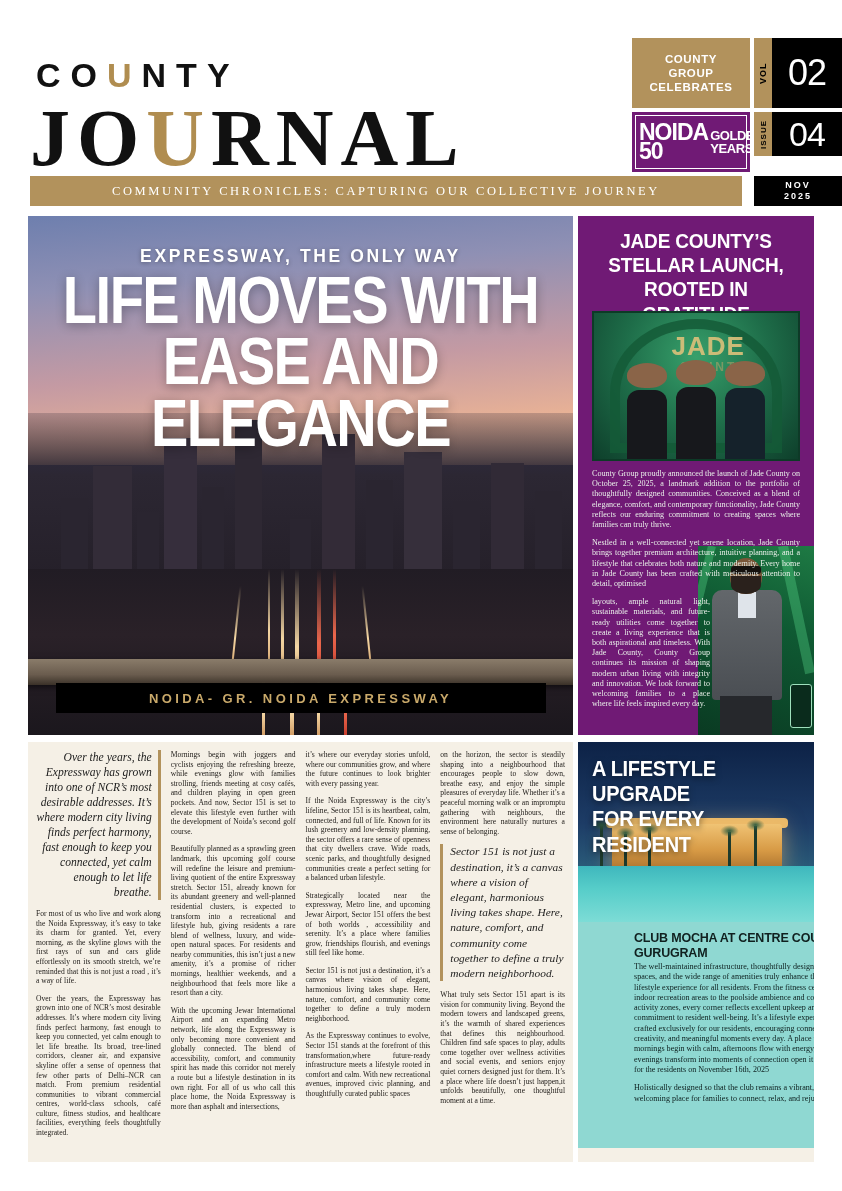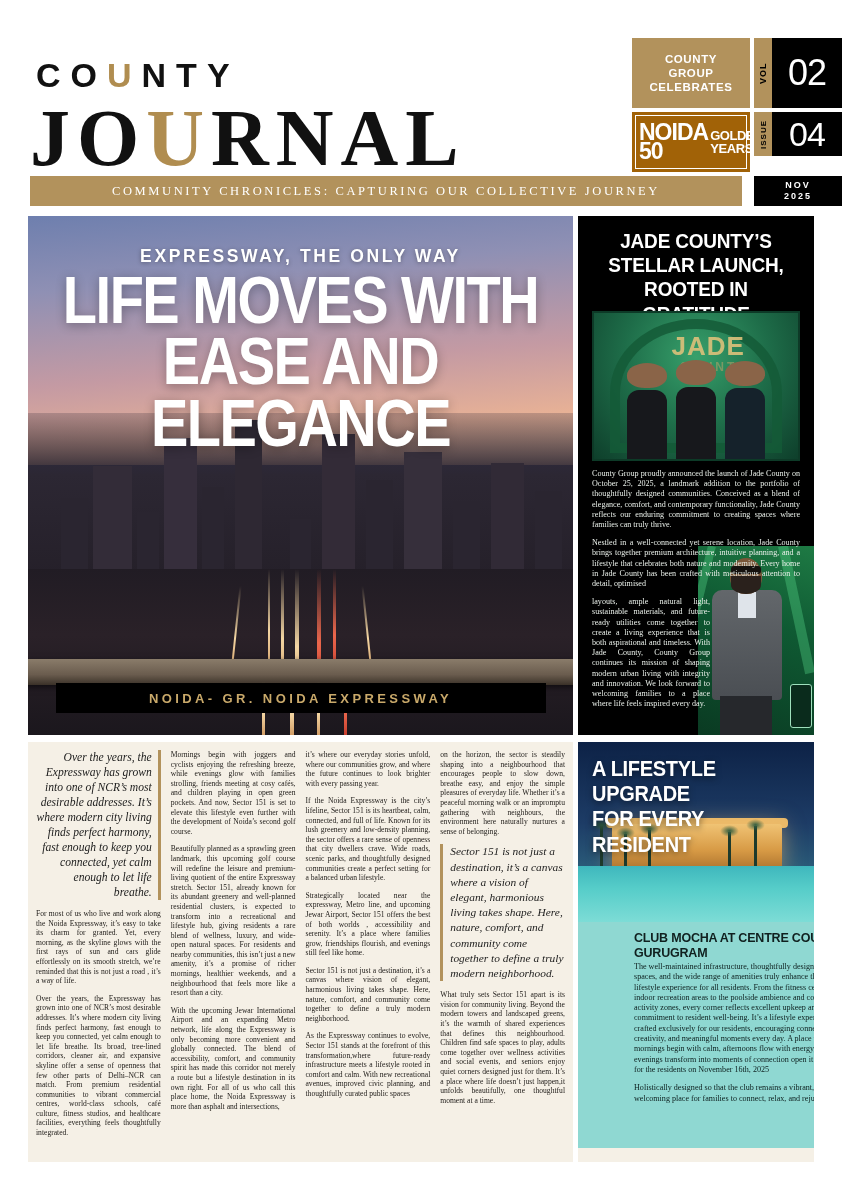--- a/index.html
+++ b/index.html
@@ -59,21 +59,21 @@
     display:flex; align-items:center; justify-content:center; height:100%;
     background:#b2925c; color:#000;
   }
   .mh-volbox .vnum {
     flex:1; color:#fff; font-family:"Liberation Sans", sans-serif;
     font-size:36px; font-weight:400; text-align:center; letter-spacing:-1px;
   }
 
   .mh-noida {
     position:absolute; left:632px; top:112px; width:118px; height:60px;
-    background:#a16207; padding:3px;
+    background:#701a75; padding:3px;
   }
   .mh-noida-inner {
     width:100%; height:100%; border:1.6px solid #fff; position:relative;
     display:flex; align-items:center; padding:2px 3px;
   }
   .mh-n50 {
     font-family:"Liberation Sans", sans-serif; font-weight:700; color:#fff;
     font-size:23px; line-height:19px; letter-spacing:-1px;
   }
   .mh-ngy {
@@ -154,21 +154,21 @@
     bottom:22px; width:490px; height:30px;
     background:#000; color:#c9a96a;
     font-family:"Liberation Sans", sans-serif;
     font-size:13px; font-weight:600; letter-spacing:3.4px;
     display:flex; align-items:center; justify-content:center;
   }
 
   
   .jade {
     position:absolute; left:578px; top:216px; width:236px; height:519px;
-    background:#000000; overflow:hidden;
+    background:#701a75; overflow:hidden;
   }
   .jade-head {
     padding:12px 10px 4px; text-align:center; color:#fff;
     font-family:"Liberation Sans", sans-serif;
     font-weight:700; font-size:19px; line-height:22px; letter-spacing:-0.2px;
     transform:scaleY(1.1); transform-origin:top center;
   }
   .jade-photo {
     position:absolute; left:14px; top:95px; width:208px; height:150px;
     background:

